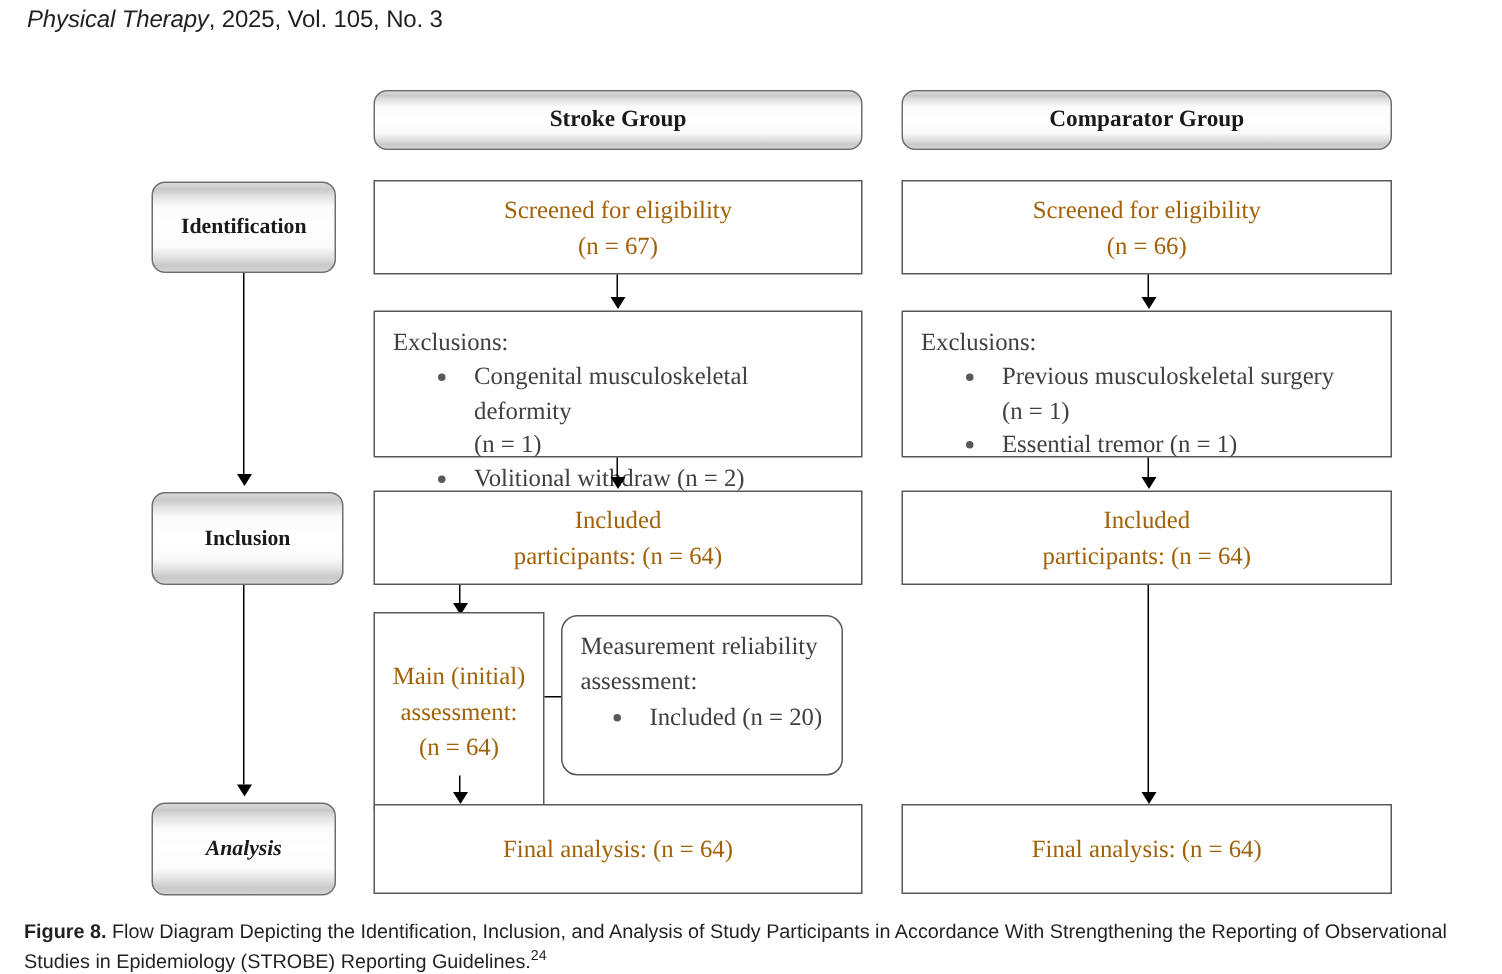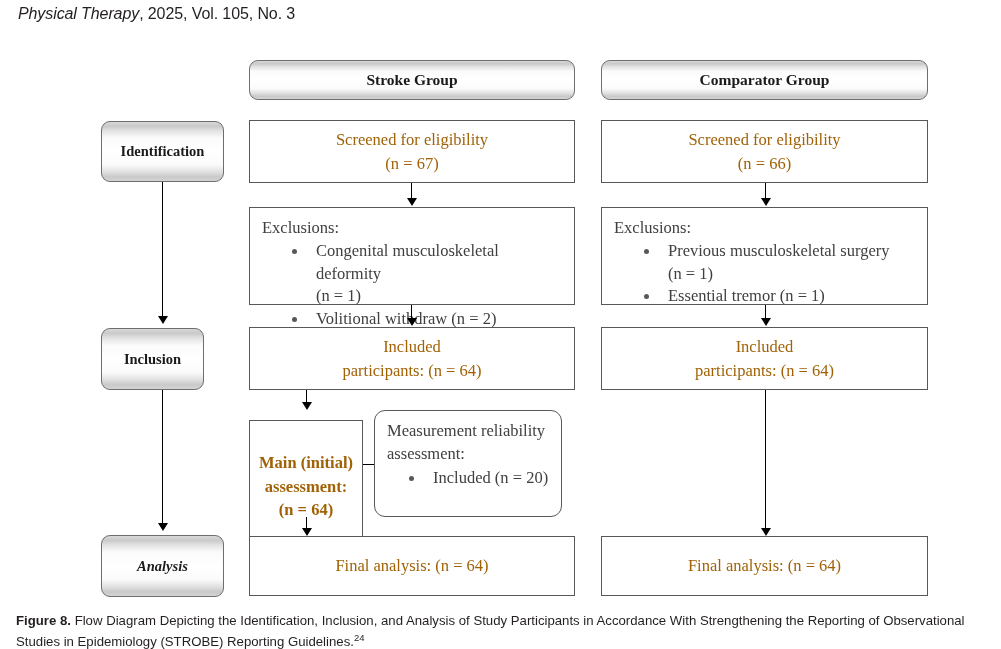--- a/index.html
+++ b/index.html
@@ -176,21 +176,21 @@
   <div class="grad-box banner-box" style="left:249px; top:60px; width:326px; height:40px;">
     <span>Stroke Group</span>
   </div>
   <div class="grad-box banner-box" style="left:601px; top:60px; width:327px; height:40px;">
     <span>Comparator Group</span>
   </div>
 
   <div class="grad-box stage-box" style="left:101px; top:121px; width:123px; height:61px;">
     <span>Identification</span>
   </div>
-  <div class="grad-box stage-box" style="left:101px; top:328px; width:103px; height:62px;">
+  <div class="grad-box stage-box" style="left:101px; top:328px; width:128px; height:62px;">
     <span>Inclusion</span>
   </div>
   <div class="grad-box stage-box" style="left:101px; top:535px; width:123px; height:62px;font-style:italic;">
     <span>Analysis</span>
   </div>
 
   <div class="vline" style="left:162px; top:182px; height:134px;"></div>
   <div class="arrow-down" style="left:158px; top:316px;"></div>
   <div class="vline" style="left:162px; top:390px; height:133px;"></div>
   <div class="arrow-down" style="left:158px; top:523px;"></div>
@@ -220,21 +220,21 @@
   <div class="arrow-down" style="left:407px; top:318px;"></div>
 
   <div class="node box-centered" style="left:249px; top:327px; width:326px; height:63px;">
     <span class="line">Included</span>
     <span class="line">participants: (n = 64)</span>
   </div>
 
   <div class="vline" style="left:306px; top:390px; height:12px;"></div>
   <div class="arrow-down" style="left:302px; top:402px;"></div>
 
-  <div class="node box-centered" style="left:249px; top:420px; width:114px; height:133px;font-weight:bold;">
+  <div class="node box-centered" style="left:249px; top:408px; width:114px; height:133px;">
     <span class="line">Main (initial)</span>
     <span class="line">assessment:</span>
     <span class="line">(n = 64)</span>
   </div>
 
   <div class="hline" style="left:363px; top:464px; width:16px;"></div>
   <div class="arrow-right" style="left:379px; top:459px;"></div>
 
   <div class="node box-left" style="left:374px; top:410px; width:188px; height:107px;border-radius:11px;">
     <span class="heading">Measurement reliability</span>

